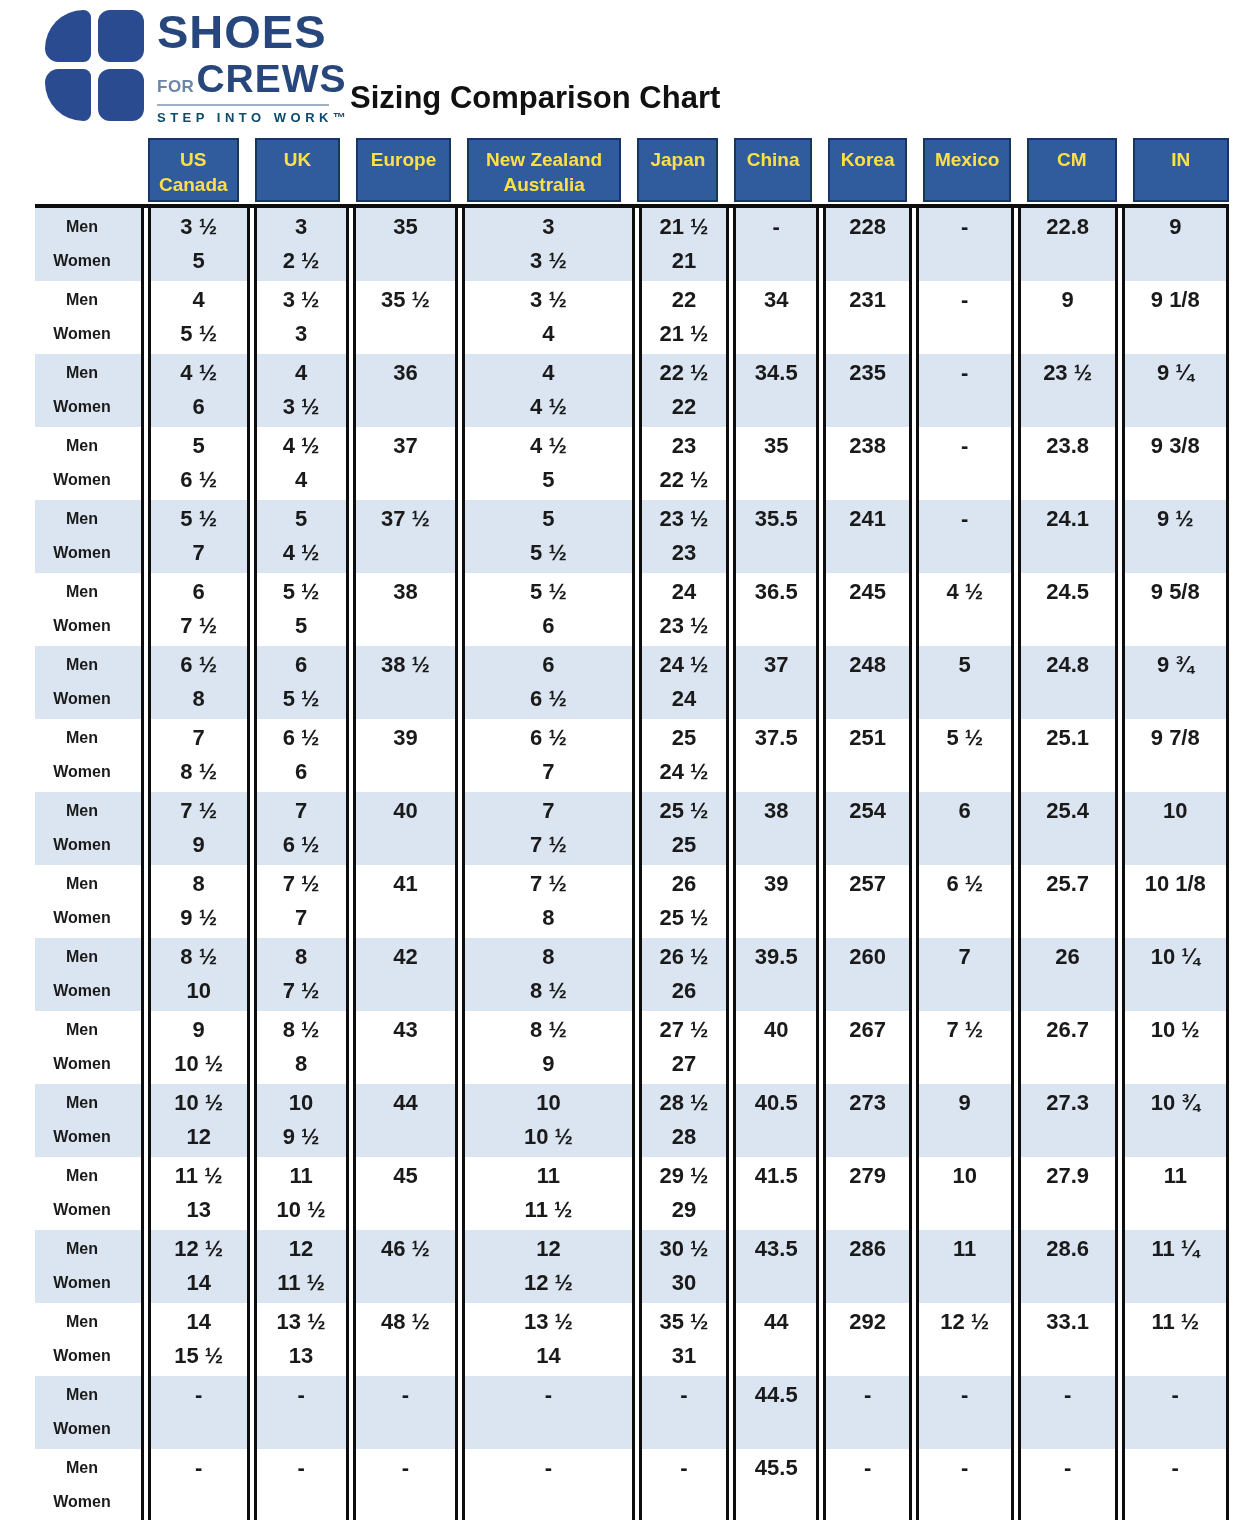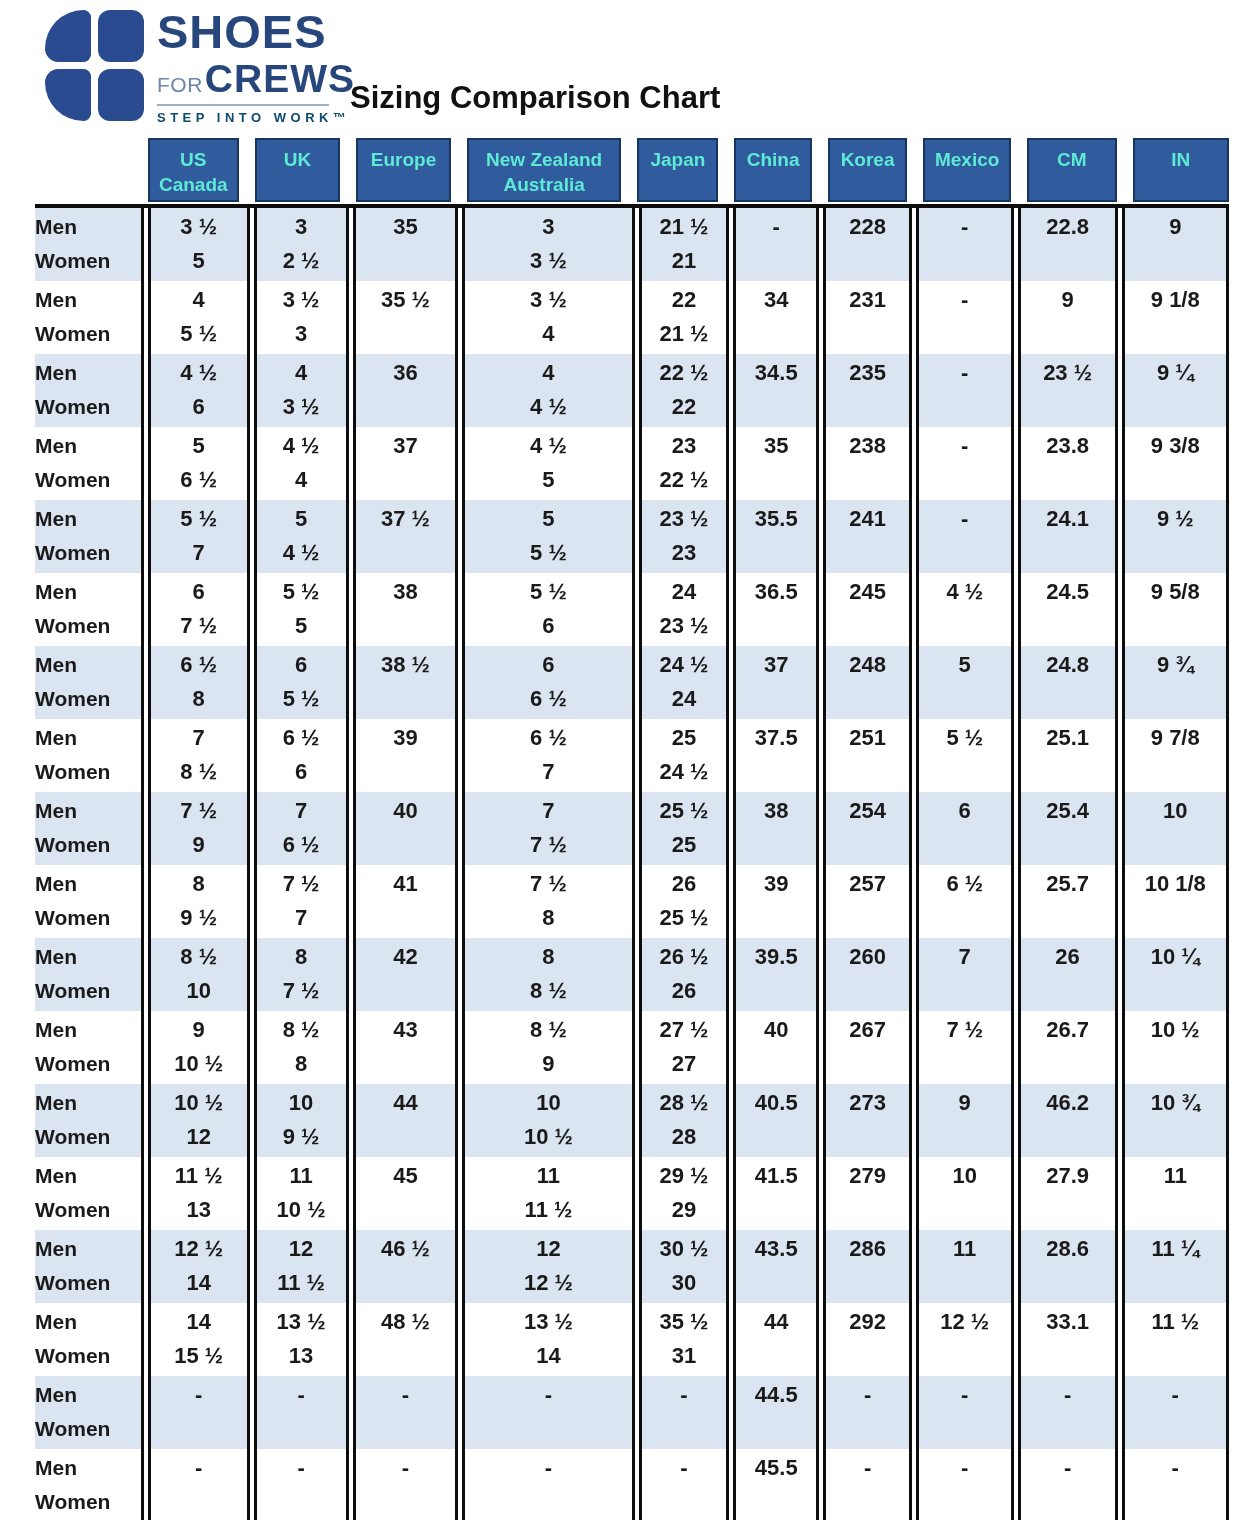--- a/index.html
+++ b/index.html
@@ -24,45 +24,45 @@
   .logo{position:absolute;left:45px;top:8px;display:flex;align-items:flex-start;}
   .logo-icon{width:100px;height:112px;display:grid;grid-template-columns:46px 46px;grid-template-rows:52px 52px;gap:7px;margin-top:2px;}
   .logo-icon .q{background:var(--logo-blue);}
   .logo-icon .q.tl{border-radius:46px 9px 9px 16px;}
   .logo-icon .q.tr{border-radius:12px;}
   .logo-icon .q.bl{border-radius:16px 9px 9px 46px;}
   .logo-icon .q.br{border-radius:12px;}
   .logo-text{margin-left:12px;line-height:1;}
   .logo-shoes{font-size:47px;font-weight:700;color:var(--logo-blue-dark);letter-spacing:1px;}
   .logo-forcrews{display:flex;align-items:baseline;margin-top:4px;}
-  .logo-for{font-size:21px;font-weight:400;color:var(--logo-blue-light);letter-spacing:0.5px;}
+  .logo-for{font-size:17px;font-weight:700;color:var(--logo-blue-light);letter-spacing:0.5px;}
   .logo-crews{font-size:39px;font-weight:700;color:var(--logo-blue-dark);letter-spacing:1px;margin-left:2px;}
   .logo-rule{height:2px;background:#9fb0c4;margin:6px 0 5px 0;width:172px;}
   .logo-tagline{font-size:13px;font-weight:700;color:#0c4a6e;letter-spacing:4.5px;}
   .page-title{position:absolute;left:350px;top:80px;font-size:31px;font-weight:700;color:#111;}
   
   .sizing-chart{margin-left:35px;width:1194px;}
   .header-row{display:flex;height:64px;margin-bottom:2px;}
   .hcell{
     background:var(--header-bg);border:2px solid var(--header-border);
-    color:#5eead4;font-weight:700;font-size:19px;text-align:center;
+    color:#fde047;font-weight:700;font-size:19px;text-align:center;
     padding-top:7px;line-height:25px;margin-left:16px;
   }
   .hspacer{width:113px;margin-left:0;}
   .grid-top-line{height:4px;background:var(--line);}
   .band{display:flex;height:73px;}
   .cell{
     border-left:3px solid var(--line);border-right:3px solid var(--line);
     margin-left:4px;text-align:center;font-weight:700;font-size:22px;
   }
   .cell .ln{height:36px;line-height:37px;white-space:nowrap;}
   .cell .ln + .ln{height:37px;line-height:34px;}
   .labelcell{
     width:113px;margin-left:0;border:none;border-right:3px solid var(--line);
-    text-align:left;padding-right:12px;font-size:21px;font-weight:700;
+    text-align:center;padding-right:12px;font-size:16px;font-weight:700;
   }
   .band.striped .cell{background:var(--stripe);}
   .band:not(.striped) .cell{background:#ffffff;}
   
   .col-us{width:106px;} .col-uk{width:99px;} .col-eu{width:110px;} .col-nz{width:180px;}
   .col-jp{width:94px;} .col-cn{width:90px;} .col-kr{width:92px;} .col-mx{width:102px;}
   .col-cm{width:104px;} .col-in{width:112px;}
 </style>
 </head>
 <body>
@@ -709,21 +709,21 @@
         </div>
         <div class="cell col-kr">
           <div class="ln">273</div>
           <div class="ln"></div>
         </div>
         <div class="cell col-mx">
           <div class="ln">9</div>
           <div class="ln"></div>
         </div>
         <div class="cell col-cm">
-          <div class="ln">46.2</div>
+          <div class="ln">27.3</div>
           <div class="ln"></div>
         </div>
         <div class="cell col-in">
           <div class="ln">10 ¾</div>
           <div class="ln"></div>
         </div>
       </div>
       <div class="band">
         <div class="cell labelcell">
           <div class="ln">Men</div>

